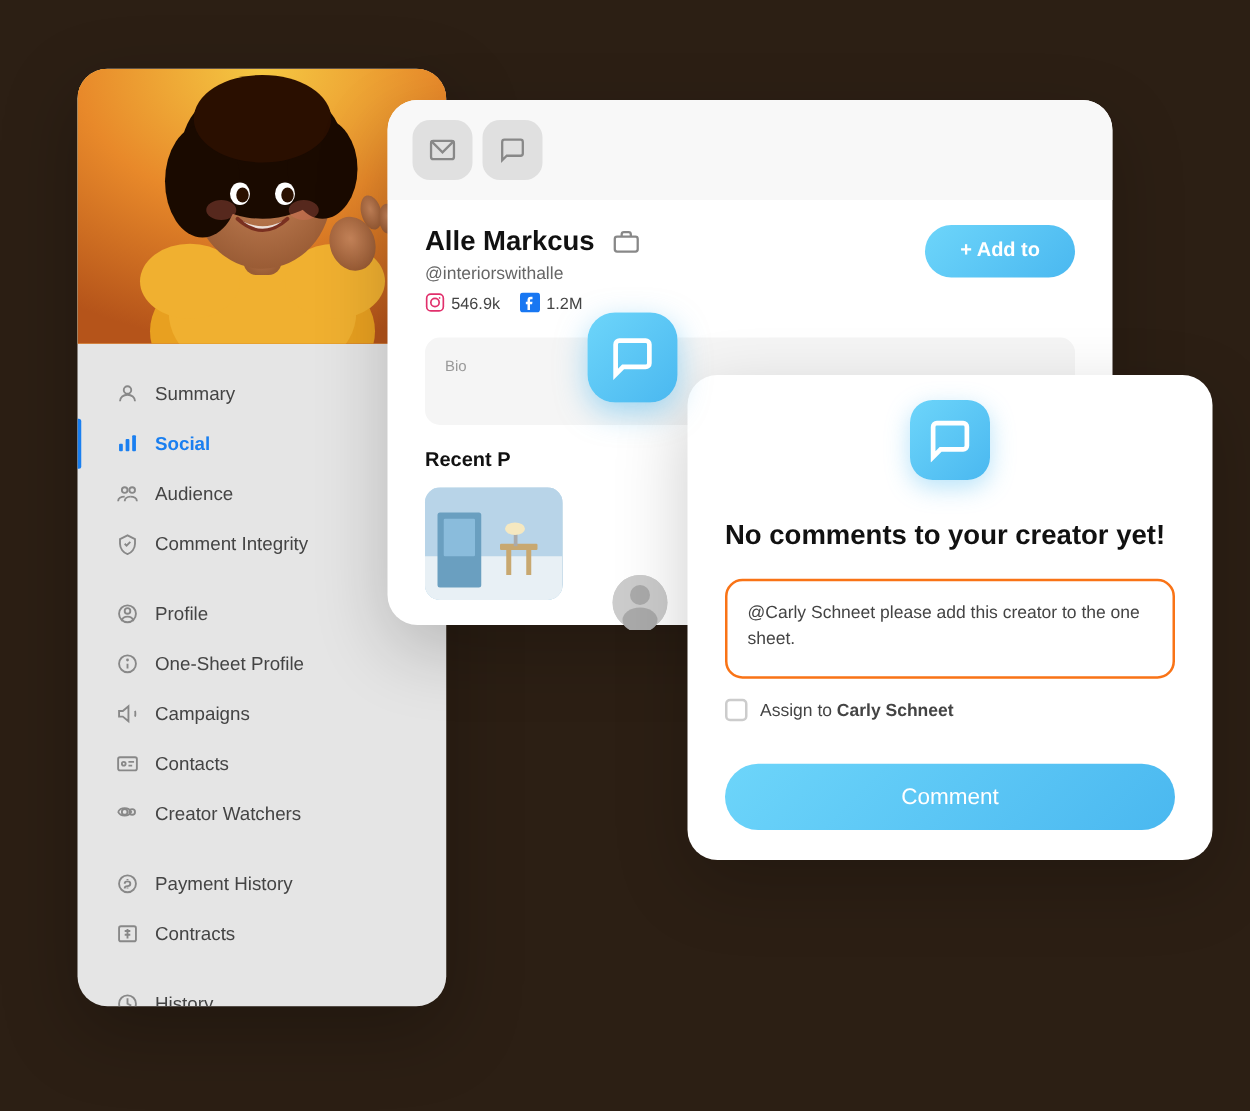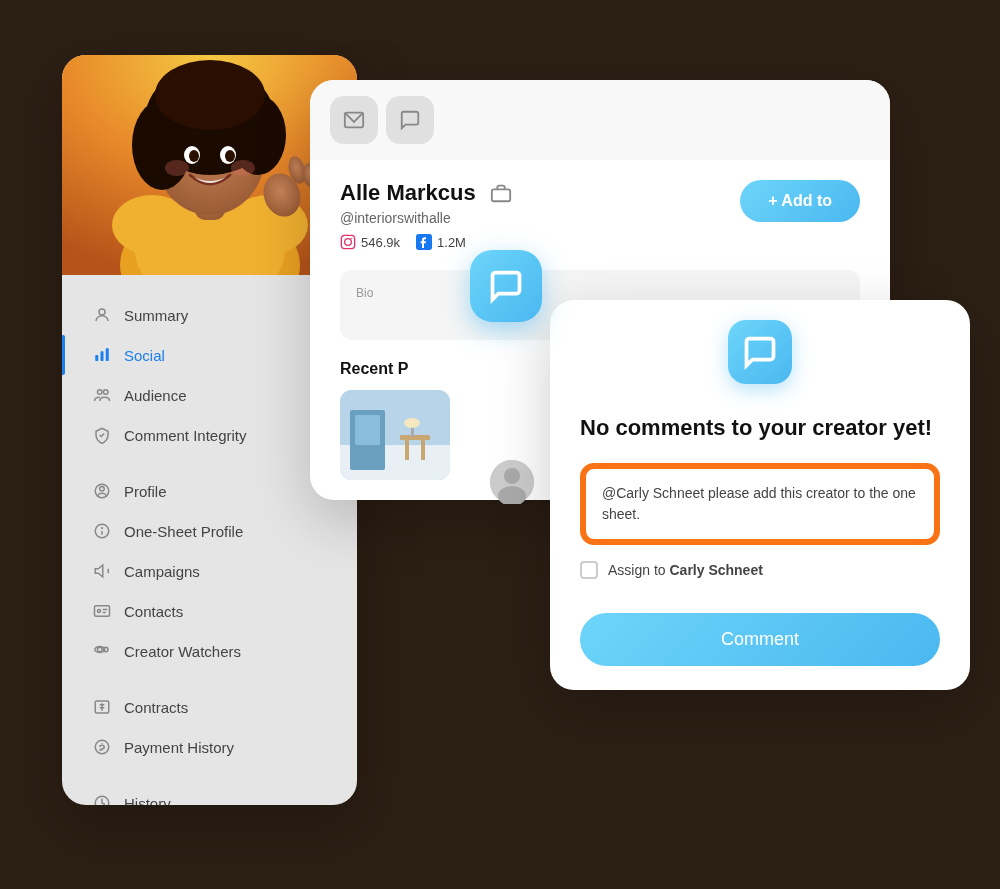--- a/index.html
+++ b/index.html
@@ -216,21 +216,21 @@
 
     .comment-title {
       font-size: 22px;
       font-weight: 800;
       color: #111;
       margin-bottom: 20px;
       line-height: 1.3;
     }
 
     .comment-input-area {
-      border: 6px solid #f97316;
+      border: 2px solid #f97316;
       border-radius: 14px;
       padding: 14px 16px;
       font-size: 14px;
       color: #444;
       line-height: 1.5;
       min-height: 80px;
       margin-bottom: 16px;
       background: white;
     }
 
@@ -368,21 +368,21 @@
     </div>
 
     <div class="nav-item active">
       <span class="icon">
         <svg width="18" height="18" viewBox="0 0 24 24" fill="none" stroke="#1a7ff0" stroke-width="2">
           <rect x="3" y="12" width="4" height="8" rx="1" fill="#1a7ff0" stroke="none"></rect>
           <rect x="10" y="7" width="4" height="13" rx="1" fill="#1a7ff0" stroke="none"></rect>
           <rect x="17" y="3" width="4" height="17" rx="1" fill="#1a7ff0" stroke="none"></rect>
         </svg>
       </span>
-      <span style="color:#1a7ff0;font-weight:400;">Social</span>
+      <span style="color:#1a7ff0;font-weight:700;">Social</span>
     </div>
 
     <div class="nav-item">
       <span class="icon">
         <svg width="18" height="18" viewBox="0 0 24 24" fill="none" stroke="#888" stroke-width="2">
           <circle cx="9" cy="8" r="3"></circle>
             <circle cx="17" cy="8" r="3"></circle>
           <path d="M2 20c0-3 3-5 7-5"></path>
             <path d="M22 20c0-3-3-5-7-5"></path>
             <path d="M9 20c0-3 2.5-5 6-5"></path>
@@ -456,37 +456,37 @@
         </svg>
       </span>
       <span>Creator Watchers</span>
     </div>
 
     <div class="nav-divider"></div>
 
     <div class="nav-item">
       <span class="icon">
         <svg width="18" height="18" viewBox="0 0 24 24" fill="none" stroke="#888" stroke-width="2">
+          <circle cx="12" cy="12" r="9"></circle>
+          <path d="M12 7v1m0 8v1m-3-5c0-1.5 1.3-2.5 3-2.5s3 1 3 2.5c0 1.5-1.3 2.5-3 2.5-1.7 0-3 1-3 2.5"></path>
+        </svg>
+      </span>
+      <span>Payment History</span>
+    </div>
+
+    <div class="nav-item">
+      <span class="icon">
+        <svg width="18" height="18" viewBox="0 0 24 24" fill="none" stroke="#888" stroke-width="2">
           <rect x="3" y="4" width="18" height="16" rx="2"></rect>
           <line x1="12" y1="7" x2="12" y2="17"></line>
             <line x1="9" y1="9" x2="15" y2="9"></line>
           <line x1="9" y1="13" x2="15" y2="13"></line>
         </svg>
       </span>
       <span>Contracts</span>
-    </div>
-
-    <div class="nav-item">
-      <span class="icon">
-        <svg width="18" height="18" viewBox="0 0 24 24" fill="none" stroke="#888" stroke-width="2">
-          <circle cx="12" cy="12" r="9"></circle>
-          <path d="M12 7v1m0 8v1m-3-5c0-1.5 1.3-2.5 3-2.5s3 1 3 2.5c0 1.5-1.3 2.5-3 2.5-1.7 0-3 1-3 2.5"></path>
-        </svg>
-      </span>
-      <span>Payment History</span>
     </div>
 
     <div class="nav-divider"></div>
 
     <div class="nav-item">
       <span class="icon">
         <svg width="18" height="18" viewBox="0 0 24 24" fill="none" stroke="#888" stroke-width="2">
           <circle cx="12" cy="12" r="9"></circle>
           <polyline points="12,6 12,12 16,14"></polyline>
         </svg>

